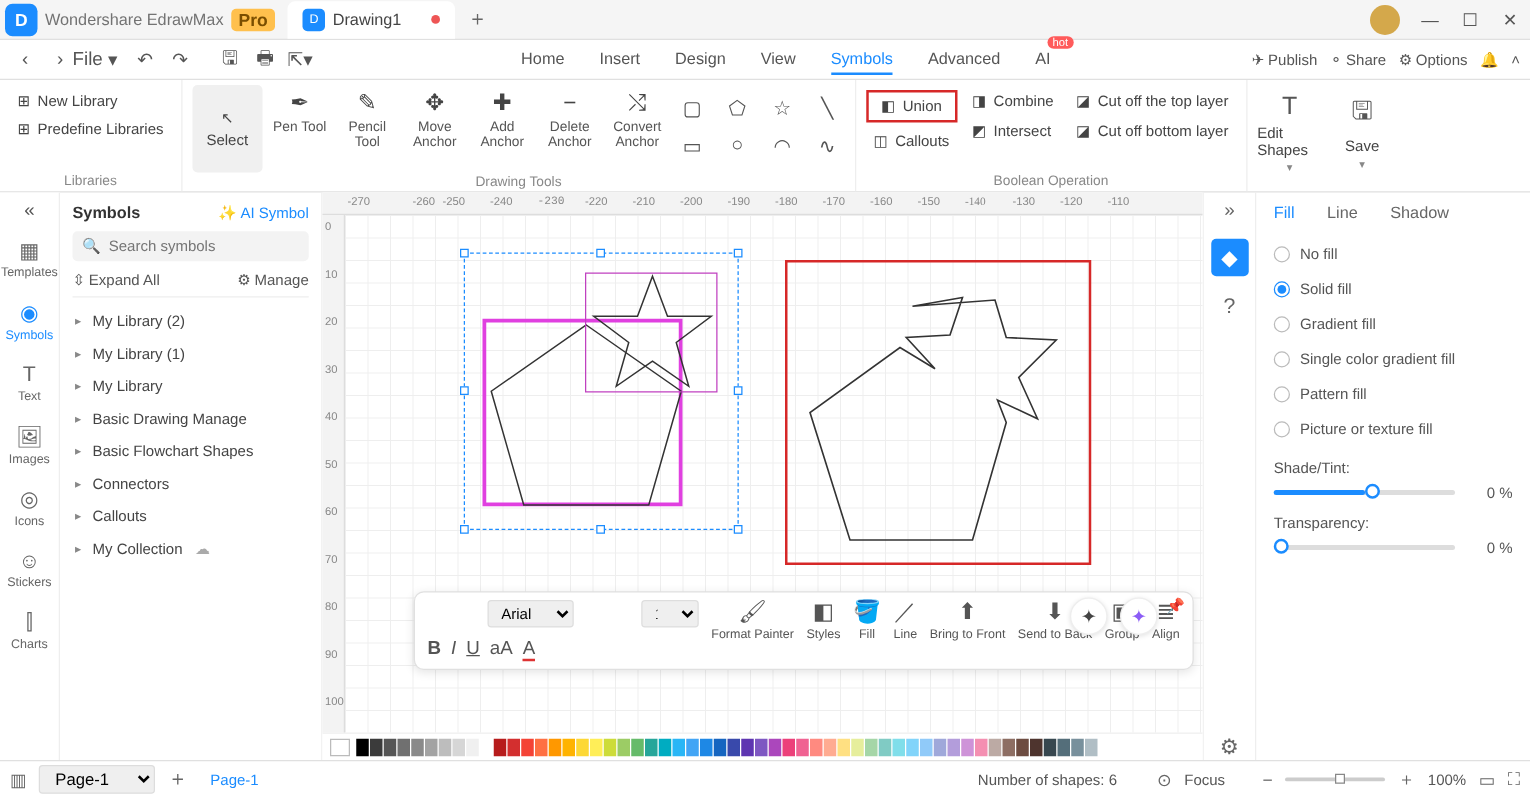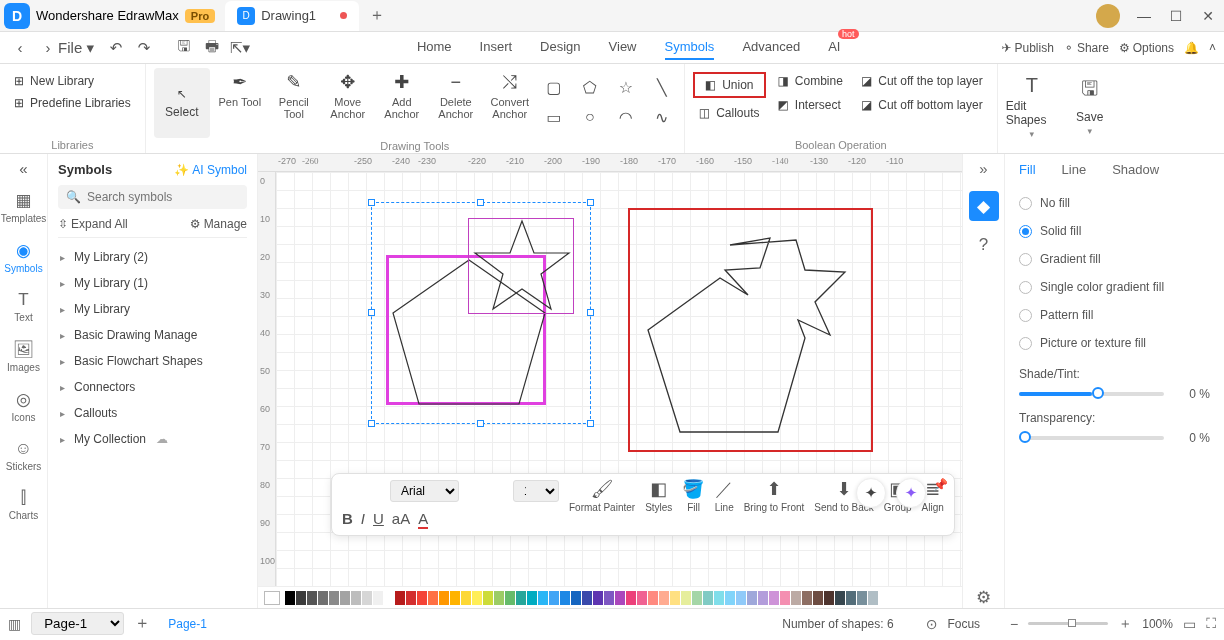--- a/index.html
+++ b/index.html
@@ -1,22 +1,22 @@
 <!DOCTYPE html>
 <html><head>
 <meta charset="utf-8">
 <style>
 * { margin:0; padding:0; box-sizing:border-box; font-family:-apple-system,"Segoe UI",Arial,sans-serif; }
 body { width:1224px; height:640px; background:#fff; overflow:hidden; font-size:12px; color:#444; }
 
 
 .title-bar { height:32px; display:flex; align-items:center; background:#f5f5f5; border-bottom:1px solid #e0e0e0; }
 .app-icon { width:26px; height:26px; background:#1b8cff; border-radius:6px; margin:0 6px 0 4px; display:flex; align-items:center; justify-content:center; color:#fff; font-weight:bold; font-size:14px; }
-.app-name { font-size:13px; color:#000000; margin-right:6px; }
-.pro-badge { background:#ffc04d; color:#7a4e00; font-size:11px; font-weight:600; padding:1px 6px; border-radius:4px; margin-right:10px; }
+.app-name { font-size:13px; color:#737373; margin-right:6px; }
+.pro-badge { background:#ffc04d; color:#7a4e00; font-size:14px; font-weight:600; padding:1px 6px; border-radius:4px; margin-right:10px; }
 .tab { height:30px; display:flex; align-items:center; padding:0 12px; background:#fff; border-radius:6px 6px 0 0; margin-right:4px; font-size:13px; }
 .tab-icon { width:18px;height:18px;background:#1b8cff;border-radius:4px;margin-right:6px; display:flex;align-items:center;justify-content:center;color:#fff;font-size:10px;}
 .tab-dot { width:7px;height:7px;background:#e55;border-radius:50%;margin-left:24px; }
 .plus-tab { width:28px;text-align:center;font-size:16px;color:#666; }
 .title-spacer { flex:1; }
 .avatar { width:24px;height:24px;border-radius:50%;background:#d4a84b;margin-right:8px; }
 .win-btn { width:32px;height:32px;display:flex;align-items:center;justify-content:center;font-size:14px;color:#555; }
 
 
 .menu-bar { height:32px; display:flex; align-items:center; padding:0 8px; border-bottom:1px solid #e0e0e0; background:#fff;}
@@ -356,24 +356,24 @@
           <span class="chev">▸</span>
           <span>My Collection</span> 
           <span style="margin-left:4px;color:#aaa">☁</span>
         </div>
     </div>
   </div>
 
   <div class="canvas-area">
     <div class="ruler-h" id="ruler-h">
         <span style="left: 20px;">-270</span>
-        <span style="left: 44px; font-family: Liberation Serif, serif;">-260</span>
+        <span style="left: 72px;">-260</span>
         <span style="left: 96px;">-250</span>
         <span style="left: 134px;">-240</span>
-        <span style="left: 160px;">-230</span>
+        <span style="left: 172px; font-family: Liberation Mono, monospace;">-230</span>
         <span style="left: 210px;">-220</span>
         <span style="left: 248px;">-210</span>
         <span style="left: 286px;">-200</span>
         <span style="left: 324px;">-190</span>
         <span style="left: 362px;">-180</span>
         <span style="left: 400px;">-170</span>
         <span style="left: 438px;">-160</span>
         <span style="left: 476px;">-150</span>
         <span style="left: 514px; font-family: Liberation Serif, serif;">-140</span>
         <span style="left: 552px;">-130</span>

